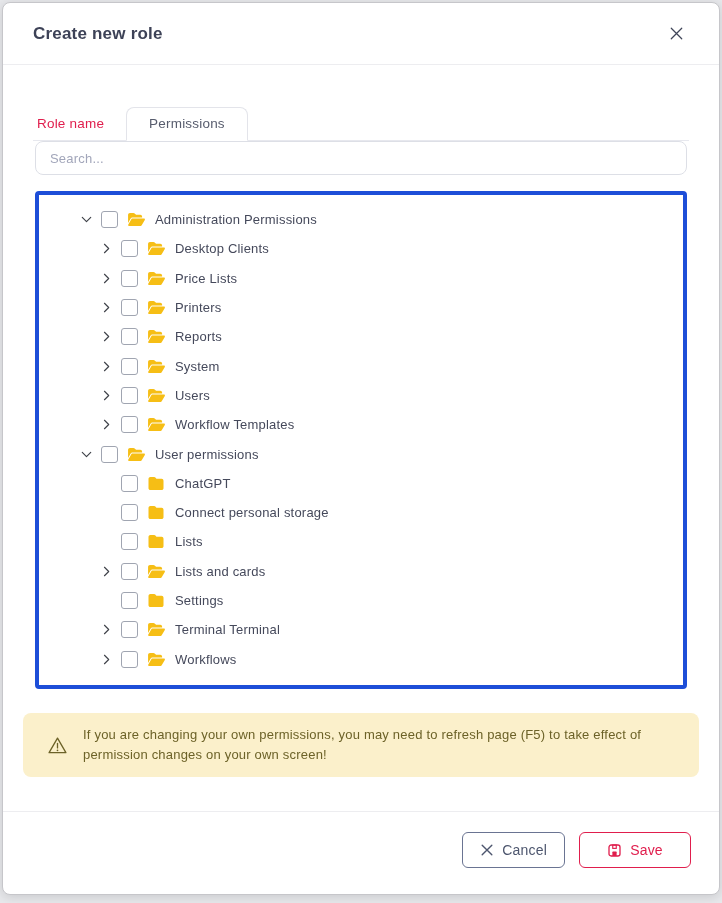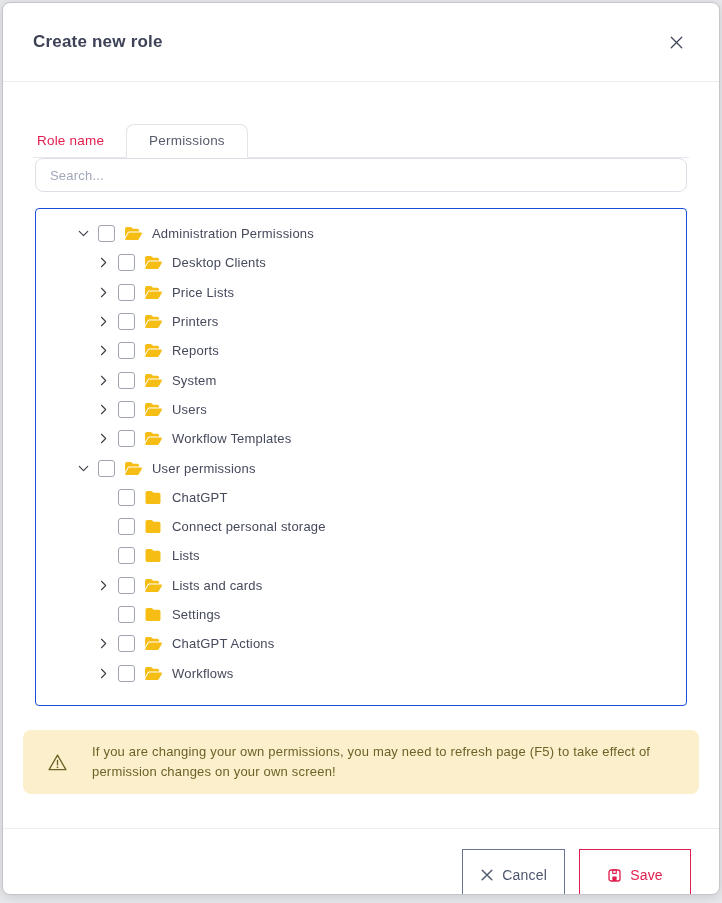--- a/index.html
+++ b/index.html
@@ -15,21 +15,21 @@
     background: #fff;
     border: 1px solid #c6c6ca;
     border-radius: 8px;
     box-shadow: 0 2px 12px rgba(0,0,0,.14);
     display: flex;
     flex-direction: column;
     overflow: hidden;
   }
   
   .modal-header {
-    height: 79px;
+    height: 62px;
     flex: 0 0 auto;
     display: flex;
     align-items: center;
     justify-content: space-between;
     padding: 0 30px;
     border-bottom: 1px solid #ededf0;
   }
   .modal-title {
     font-size: 17px;
     font-weight: 700;
@@ -78,21 +78,21 @@
     font-family: "Liberation Sans", sans-serif;
     font-size: 13px;
     letter-spacing: .2px;
     color: #45495b;
     outline: none;
   }
   .search-input::placeholder { color: #a2a6ba; }
   .tree-panel {
     margin-top: 16px;
     height: 498px;
-    border: 1px solid #1d4ed8;
+    border: 4px solid #1d4ed8;
     border-radius: 4px;
     padding-top: 10px;
     overflow: hidden;
     background: #fff;
   }
   .tree-row {
     height: 29.3px;
     display: flex;
     align-items: center;
     cursor: pointer;
@@ -131,43 +131,43 @@
   
   .warning {
     flex: 0 0 auto;
     margin: 24px 20px 0 20px;
     background: var(--warnbg, #fbf0cb);
     border-radius: 8px;
     padding: 12px 24px;
     min-height: 59px;
     display: flex;
     align-items: center;
-    gap: 24px;
+    gap: 15px;
     color: var(--warntext, #6c6228);
   }
   .warning-icon { flex: 0 0 auto; display: flex; }
   .warning-text {
     font-size: 13px;
     letter-spacing: .2px;
     line-height: 1.55;
     max-width: 608px;
   }
   
   .footer {
     margin-top: 34px;
     border-top: 1px solid #ededf0;
     padding: 20px 28px 16px 28px;
     display: flex;
     justify-content: flex-end;
     gap: 14px;
     flex: 0 0 auto;
   }
   .btn {
-    height: 52px;
-    border-radius: 0;
+    height: 36px;
+    border-radius: 6px;
     background: #fff;
     font-family: "Liberation Sans", sans-serif;
     font-size: 14px;
     letter-spacing: .2px;
     display: inline-flex;
     align-items: center;
     justify-content: center;
     gap: 8px;
     cursor: pointer;
   }
@@ -429,21 +429,21 @@
         <path d="M5.5 2.8l5.2 5.2-5.2 5.2" fill="none" stroke="currentColor" stroke-width="1.4" stroke-linecap="round" stroke-linejoin="round"></path>
       </svg>
     </span>
     <span class="cbx" role="checkbox" aria-checked="false"></span>
     <span class="folder">
       <svg width="19" height="15" viewBox="0 0 576 512">
         <path fill="currentColor" d="M88.7 223.8L0 375.8V96C0 60.7 28.7 32 64 32H181.5c17 0 33.3 6.7 45.3 18.7l26.5 26.5c12 12 28.3 18.7 45.3 18.7H416c35.3 0 64 28.7 64 64v32H144c-22.8 0-43.8 12.1-55.3 31.8zM32 480c-11.5 0-22-6.1-27.7-16.1s-5.7-22.2 .1-32.1l112-192C122.1 230 132.6 224 144 224H544c11.5 0 22 6.1 27.7 16.1s5.7 22.2-.1 32.1l-112 192C453.9 474 443.4 480 432 480H32z"></path>
       </svg>
 
     </span>
-    <span class="tree-label">ChatGPT Actions</span>
+    <span class="tree-label">Terminal Terminal</span>
   </div>
         <div class="tree-row lvl1">
     <span class="chev">
       <svg width="13" height="13" viewBox="0 0 16 16">
         <path d="M5.5 2.8l5.2 5.2-5.2 5.2" fill="none" stroke="currentColor" stroke-width="1.4" stroke-linecap="round" stroke-linejoin="round"></path>
       </svg>
     </span>
     <span class="cbx" role="checkbox" aria-checked="false"></span>
     <span class="folder">
       <svg width="19" height="15" viewBox="0 0 576 512">

